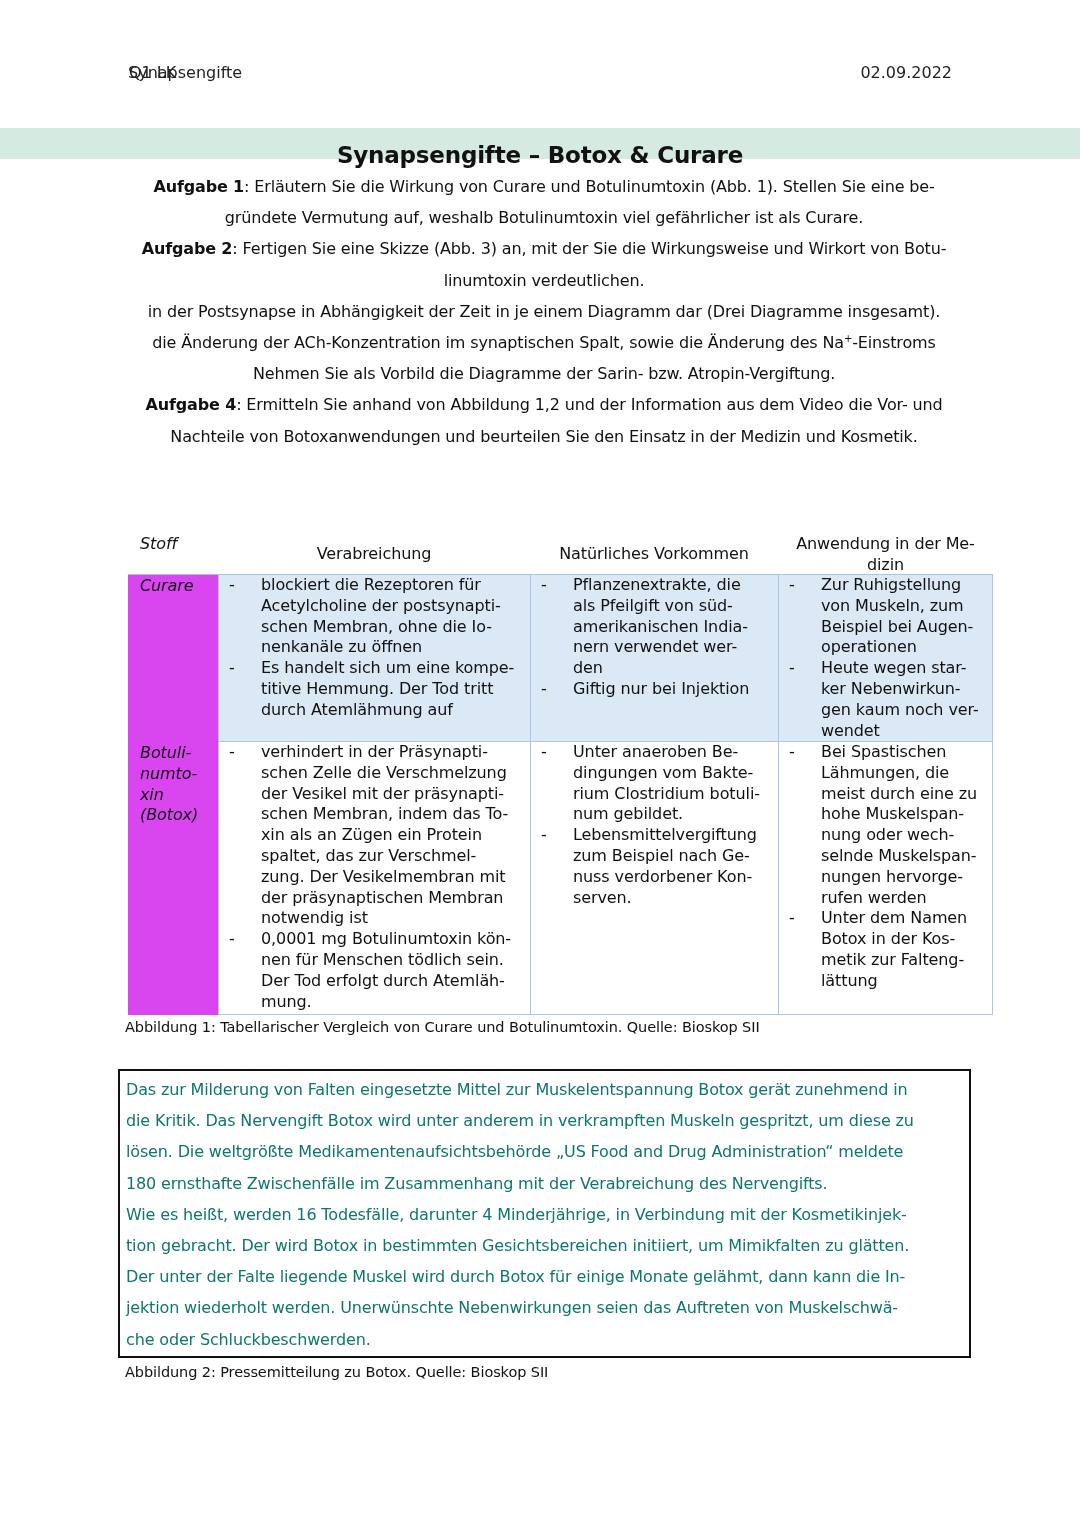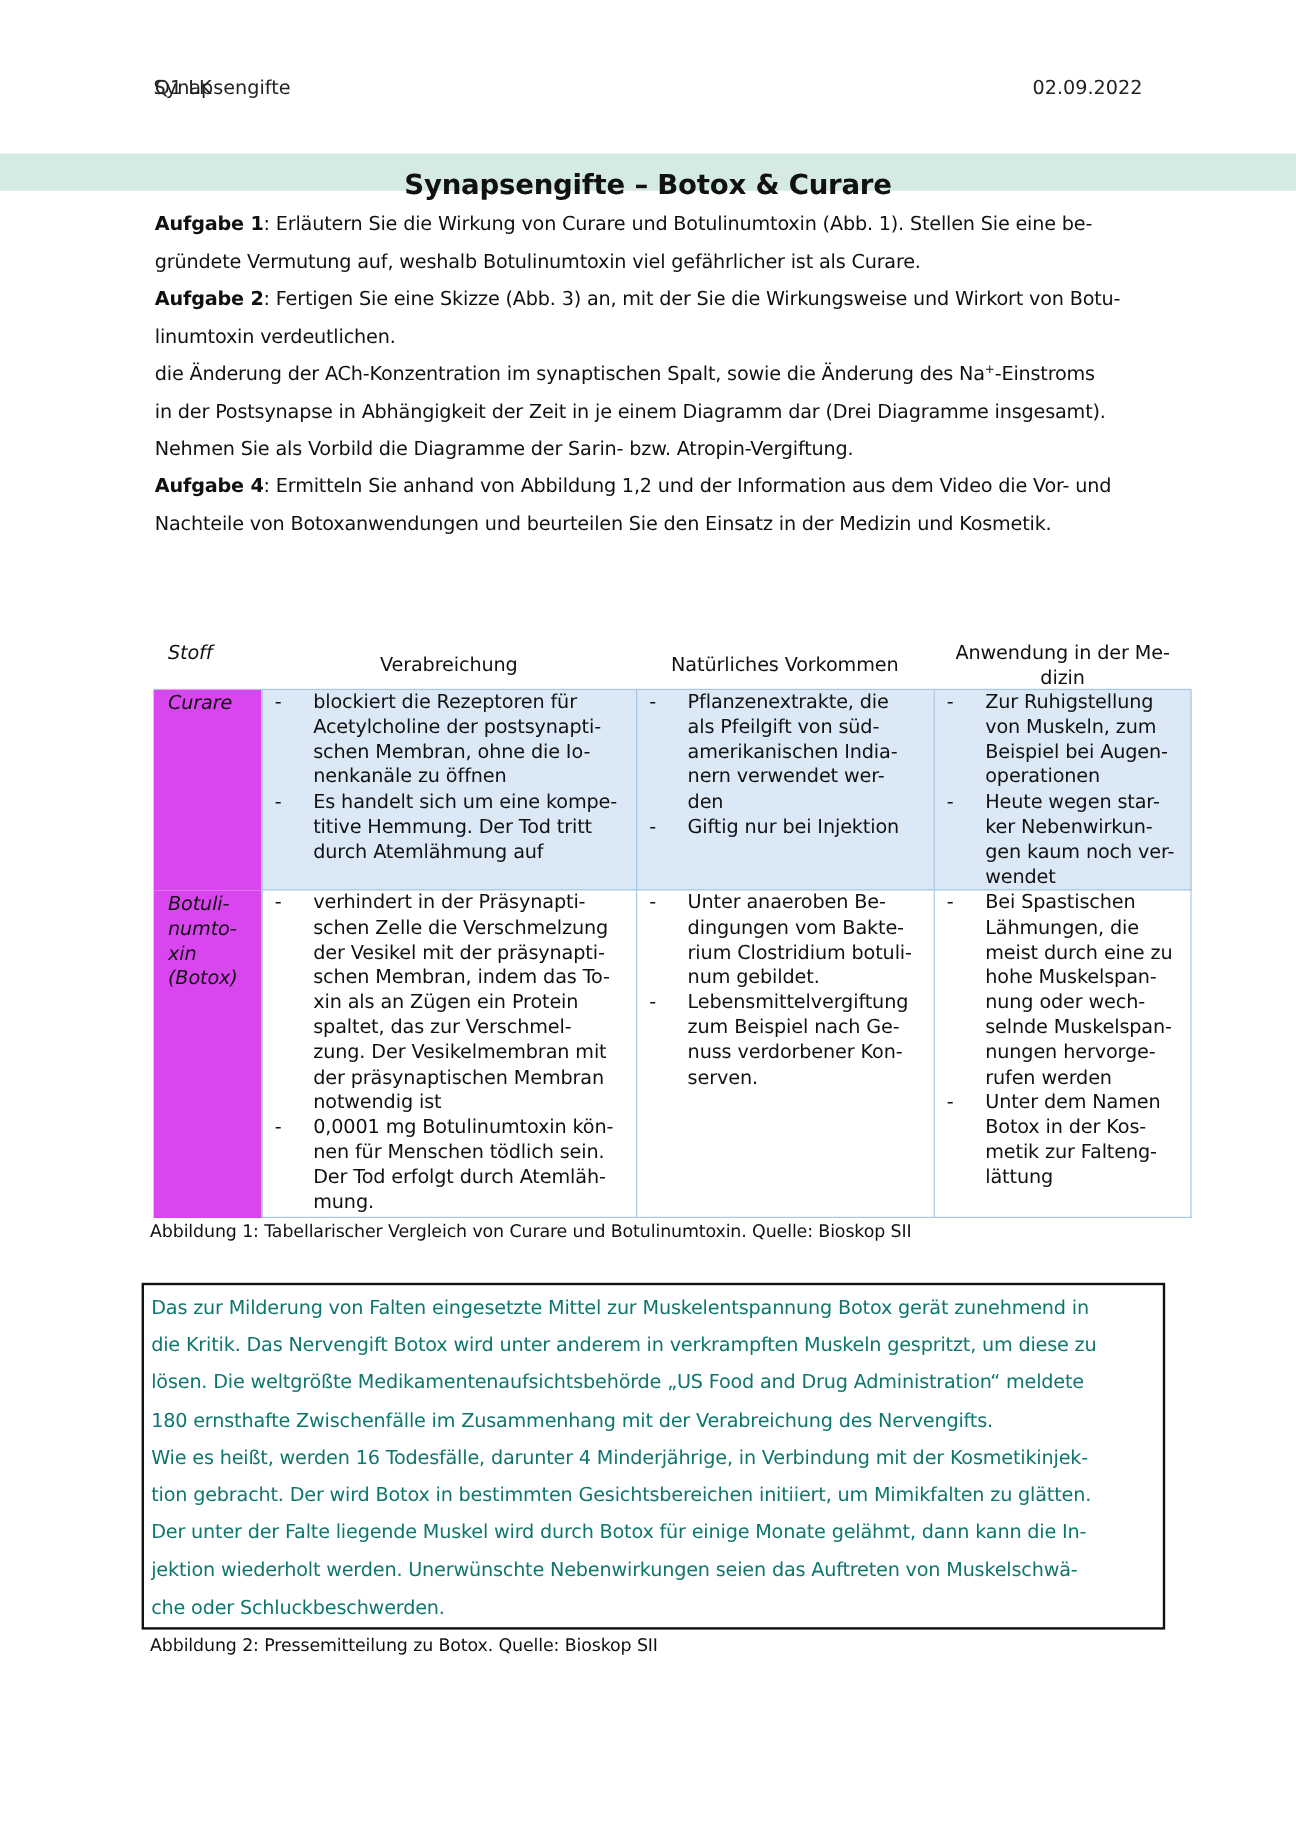--- a/index.html
+++ b/index.html
@@ -26,21 +26,21 @@
   .title {
     position: absolute; top: 129px; left: 0; width: 1080px; text-align: center;
     font-size: 23px; font-weight: bold; color: #111; letter-spacing: -0.2px; margin-top: 13px;
   }
 
   .tasks {
     position: absolute; top: 171px; left: 129px; width: 830px;
     font-size: 16px; line-height: 31.2px; color: #111;
     letter-spacing: -0.15px;
   }
-  .tasks p { margin: 0; }
+  .tasks p { margin: 0; text-align: center; }
   .tasks b { font-weight: bold; }
   .tasks sup { font-size: 10px; line-height: 0; vertical-align: super; }
 
   
   .tbl {
     position: absolute; left: 128px; top: 530px; width: 865px;
     font-size: 16px; line-height: 20.8px; color: #111;
     letter-spacing: -0.1px;
   }
   .tbl .hdr { position: relative; height: 45px; border-bottom: 1.5px solid #a9c6e2; }
@@ -98,22 +98,22 @@
 </div>
 
 <div class="banner"></div>
 <div class="title">Synapsengifte – Botox &amp; Curare</div>
 
 <div class="tasks">
   <p><b>Aufgabe 1</b><span>: Erläutern Sie die Wirkung von Curare und Botulinumtoxin (Abb. 1). Stellen Sie eine be-</span></p>
   <p>gründete Vermutung auf, weshalb Botulinumtoxin viel gefährlicher ist als Curare.</p>
   <p><b>Aufgabe 2</b><span>: Fertigen Sie eine Skizze (Abb. 3) an, mit der Sie die Wirkungsweise und Wirkort von Botu-</span></p>
   <p>linumtoxin verdeutlichen.</p>
+  <p>in der Postsynapse in Abhängigkeit der Zeit in je einem Diagramm dar (Drei Diagramme insgesamt).</p>
   <p><span>die Änderung der ACh-Konzentration im synaptischen Spalt, sowie die Änderung des Na</span><sup>+</sup><span>-Einstroms</span></p>
-  <p>in der Postsynapse in Abhängigkeit der Zeit in je einem Diagramm dar (Drei Diagramme insgesamt).</p>
   <p>Nehmen Sie als Vorbild die Diagramme der Sarin- bzw. Atropin-Vergiftung.</p>
   <p><b>Aufgabe 4</b><span>: Ermitteln Sie anhand von Abbildung 1,2 und der Information aus dem Video die Vor- und</span></p>
   <p>Nachteile von Botoxanwendungen und beurteilen Sie den Einsatz in der Medizin und Kosmetik.</p>
 </div>
 
 <div class="tbl">
   <div class="hdr">
     <div class="h-stoff">Stoff</div>
     <div class="h-wirk">Verabreichung</div>
     <div class="h-vork">Natürliches Vorkommen</div>

